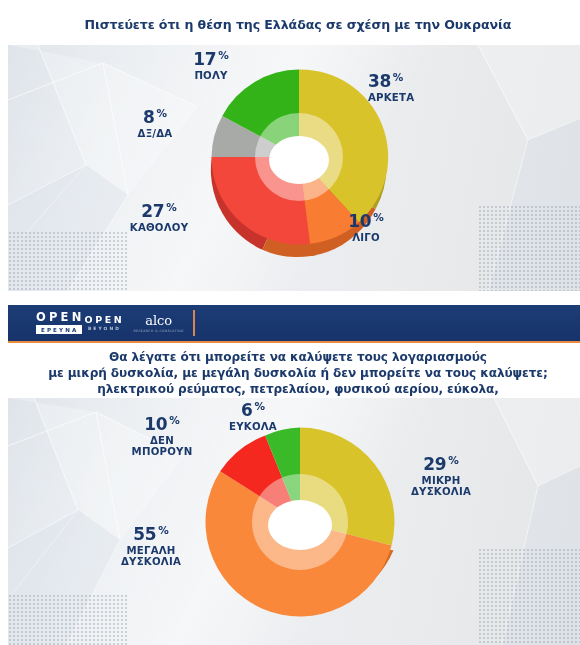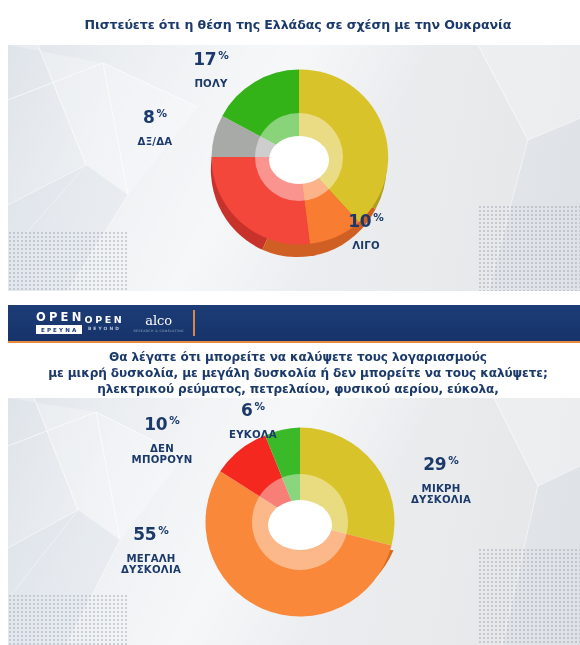--- a/index.html
+++ b/index.html
@@ -108,21 +108,21 @@
   
   .callout { position:absolute; color:#1b3a6b; white-space:nowrap; }
   .callout .pct {
     font-weight:bold; font-size:17px; line-height:19px; letter-spacing:-0.4px;
   }
   .callout .sym {
     font-weight:bold; font-size:10.5px; vertical-align:super; margin-left:2px;
   }
   .callout .cat {
     font-weight:bold; font-size:10.2px; line-height:12px; letter-spacing:.2px;
-    display:block; margin-top:9px;
+    display:block; margin-top:1px;
   }
   .callout.calign { text-align:center; }
 </style>
 </head>
 <body>
 
 <div class="panel" id="panel-top">
 
   <div class="title-bar" id="title-top">
     <div class="title-line">Πιστεύετε ότι η θέση της Ελλάδας σε σχέση με την Ουκρανία</div>
@@ -188,26 +188,34 @@
 
         <ellipse cx="105" cy="105" rx="30" ry="24" fill="#ffffff"></ellipse>
       </svg>
     </div>
 
     <div class="callout calign" style="left:158px; top:4px; width:90px;">
       <span class="pct">17</span><span class="sym">%</span>
       <span class="cat">ΠΟΛΥ</span>
     </div>
 
+    <div class="callout" style="left:360px; top:26px;">
+      <span class="pct">38</span><span class="sym">%</span>
+      <span class="cat">ΑΡΚΕΤΑ</span>
+    </div>
 
     <div class="callout calign" style="left:112px; top:62px; width:70px;">
       <span class="pct">8</span><span class="sym">%</span>
       <span class="cat">ΔΞ/ΔΑ</span>
     </div>
 
+    <div class="callout calign" style="left:96px; top:156px; width:110px;">
+      <span class="pct">27</span><span class="sym">%</span>
+      <span class="cat">ΚΑΘΟΛΟΥ</span>
+    </div>
 
     <div class="callout calign" style="left:318px; top:166px; width:80px;">
       <span class="pct">10</span><span class="sym">%</span>
       <span class="cat">ΛΙΓΟ</span>
     </div>
   </div>
 </div>
 
 <div class="panel" id="panel-bottom">
 

